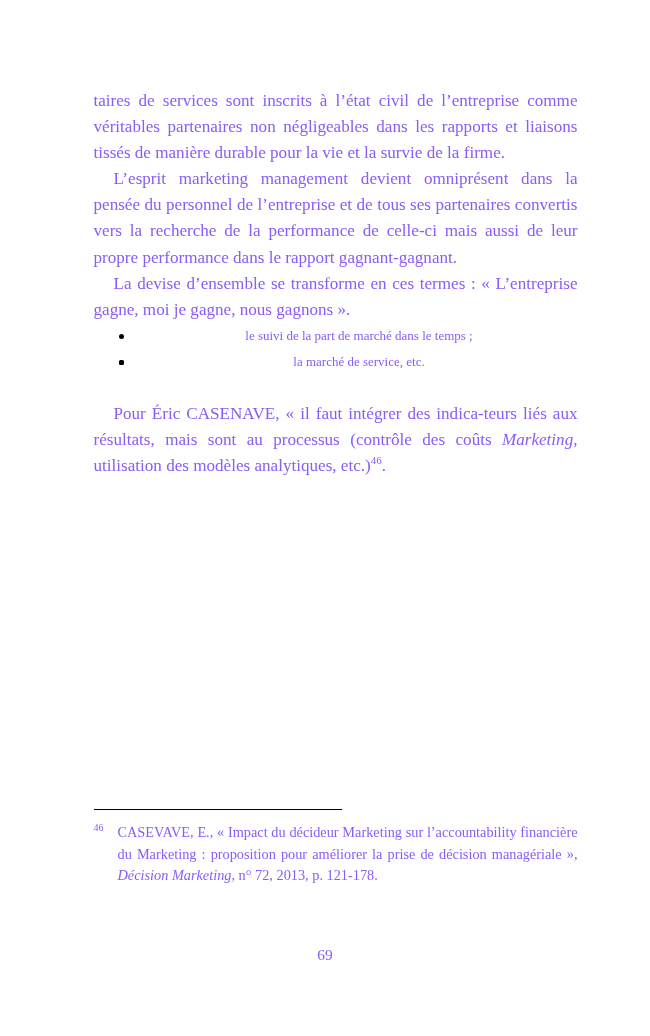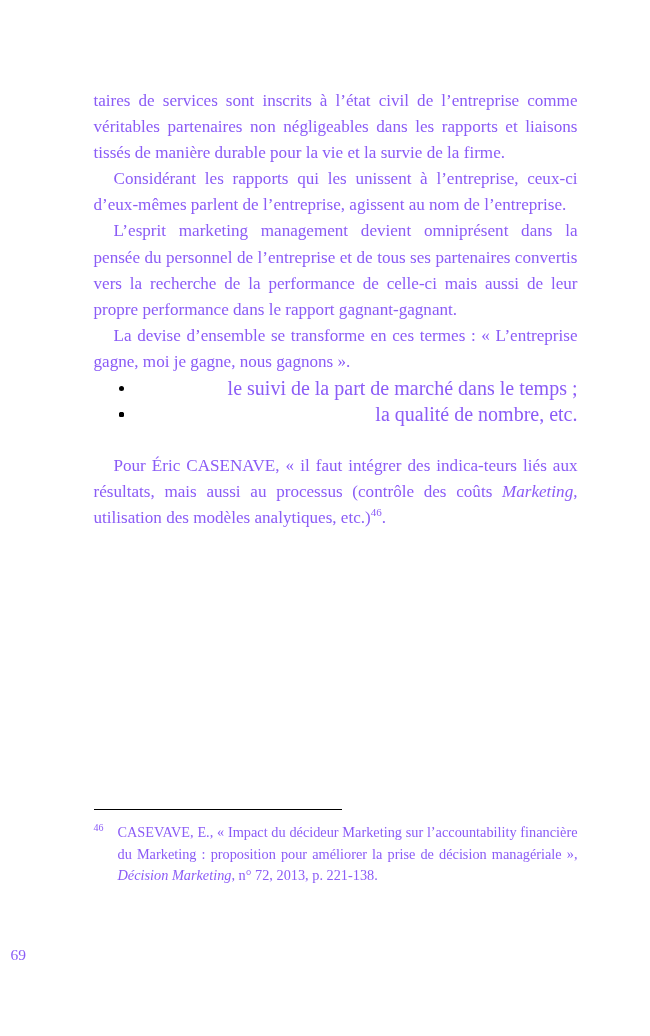--- a/index.html
+++ b/index.html
@@ -57,23 +57,23 @@
   
   .bullets {
     list-style: none;
     margin: 0;
     padding: 0;
   }
   .bullets li {
     position: relative;
     margin: 0;
     padding-left: 47px;
-    font-size: 20px;
+    font-size: 13px;
     line-height: 26.1px;
-    text-align: right;
+    text-align: center;
   }
   .bullets li .dot {
     position: absolute;
     left: 25px;
     top: 11px;
     width: 5.2px;
     height: 5.2px;
     background: #000;
     border-radius: 50%;
   }
@@ -109,67 +109,67 @@
     display: inline-block;
     width: 14px;
   }
 
   
   .folio {
     position: absolute;
     left: 0;
     right: 0;
     top: 941px;
+    text-align: center;
     font-size: 15.5px;
     line-height: 20px;
   }
 </style>
 </head>
 <body>
 
 <div class="page">
 
   <div class="content">
 
     <p class="para no-indent">taires de services sont inscrits à l’état civil de l’entreprise comme véritables partenaires non négligeables dans les rapports et liaisons tissés de manière durable pour la vie et la survie de la firme.</p>
 
-    <p class="para">Considérant les rapports qui les unissent à l’entreprise, ceux-ci d’eux-mêmes parlent de l’entreprise, agissent au nom de l’entreprise.</p>
 
     <p class="para">L’esprit marketing management devient omniprésent dans la pensée du personnel de l’entreprise et de tous ses partenaires convertis vers la recherche de la performance de celle-ci mais aussi de leur propre performance dans le rapport gagnant-gagnant.</p>
 
     <p class="para">La devise d’ensemble se transforme en ces termes : « L’entreprise gagne, moi je gagne, nous gagnons ».</p>
 
 
     <ul class="bullets">
       <li>
         <span class="dot"></span>
         <span>le suivi de la part de marché dans le temps ;</span>
       </li>
       <li>
         <span class="dot"></span>
       </li>
       <li>
         <span class="dot"></span>
       </li>
       <li>
         <span class="dot"></span>
-        <span>la qualité de nombre, etc.</span>
+        <span>la marché de service, etc.</span>
       </li>
     </ul>
 
     <p class="para spaced-before">
-      <span>Pour Éric CASENAVE, « il faut intégrer des indica-teurs liés aux résultats, mais aussi au processus (contrôle des coûts </span><em>Marketing</em><span>, utilisation des modèles analytiques, etc.)</span><sup class="fnref">46</sup><span>.</span>
+      <span>Pour Éric CASENAVE, « il faut intégrer des indica-teurs liés aux résultats, mais sont au processus (contrôle des coûts </span><em>Marketing</em><span>, utilisation des modèles analytiques, etc.)</span><sup class="fnref">46</sup><span>.</span>
     </p>
 
   </div>
 
   <div class="footnote-area">
     <div class="footnote-rule"></div>
     <p class="footnote">
       <span class="fnum">46</span><span class="fgap"></span><span>CASEVAVE, E.,</span>
       <span>« Impact du décideur Marketing sur l’accountability financière du Marketing : proposition pour améliorer la prise de décision managériale »,</span>
-      <em>Décision Marketing</em><span>, n° 72, 2013, p. 221-138.</span>
+      <em>Décision Marketing</em><span>, n° 72, 2013, p. 121-178.</span>
     </p>
   </div>
 
   <div class="folio">69</div>
 
 </div>
 
 </body></html>

